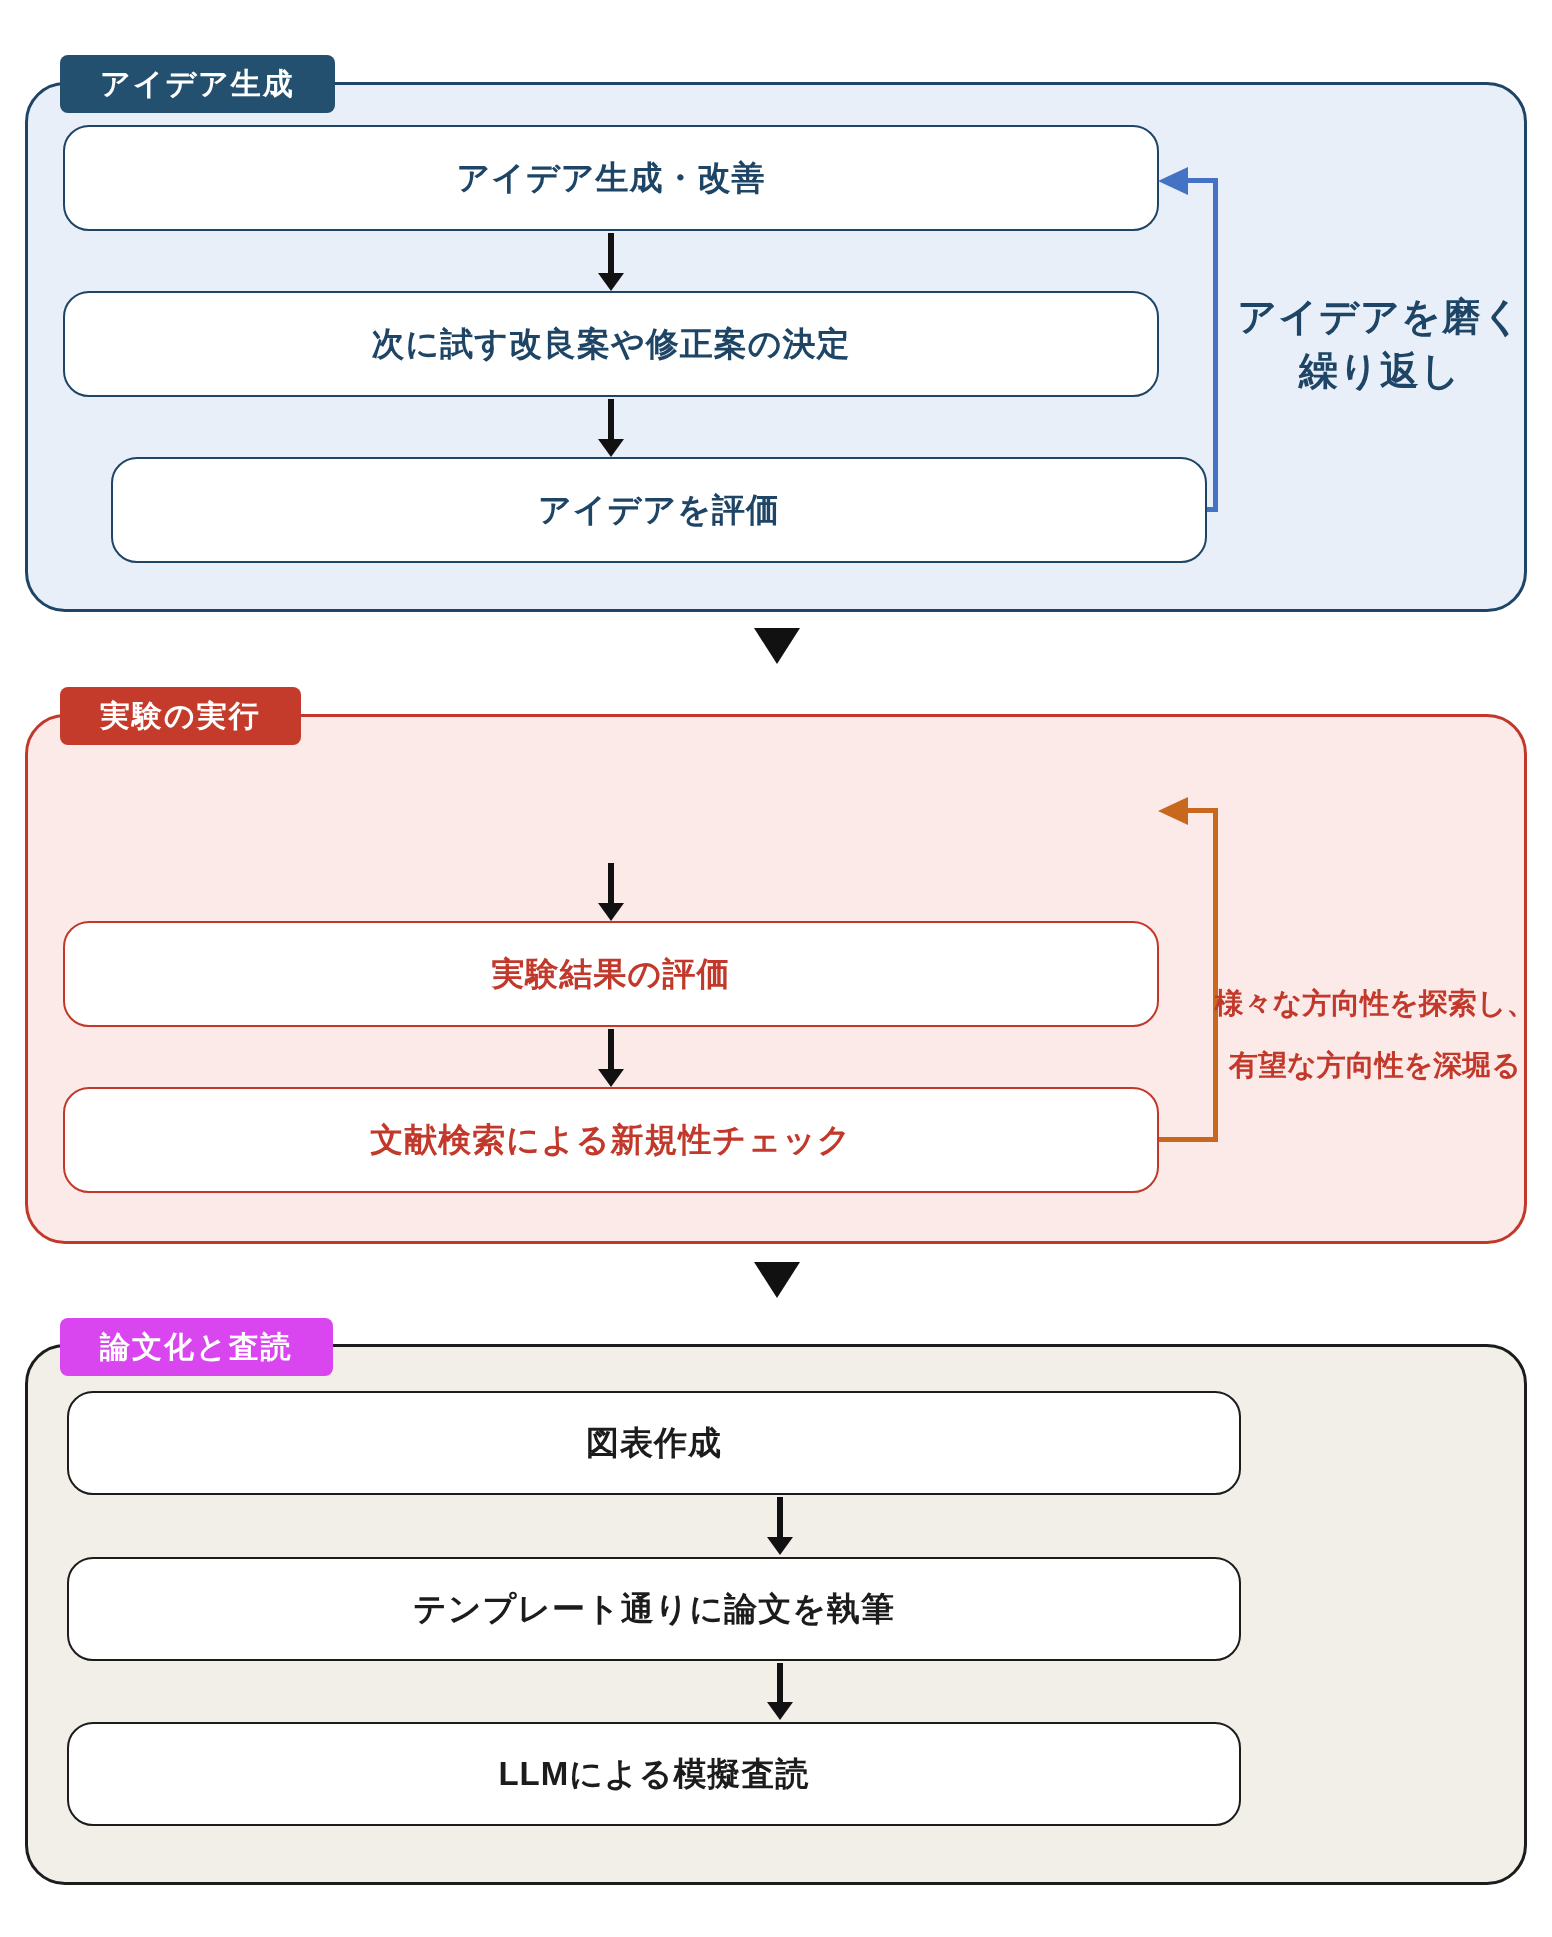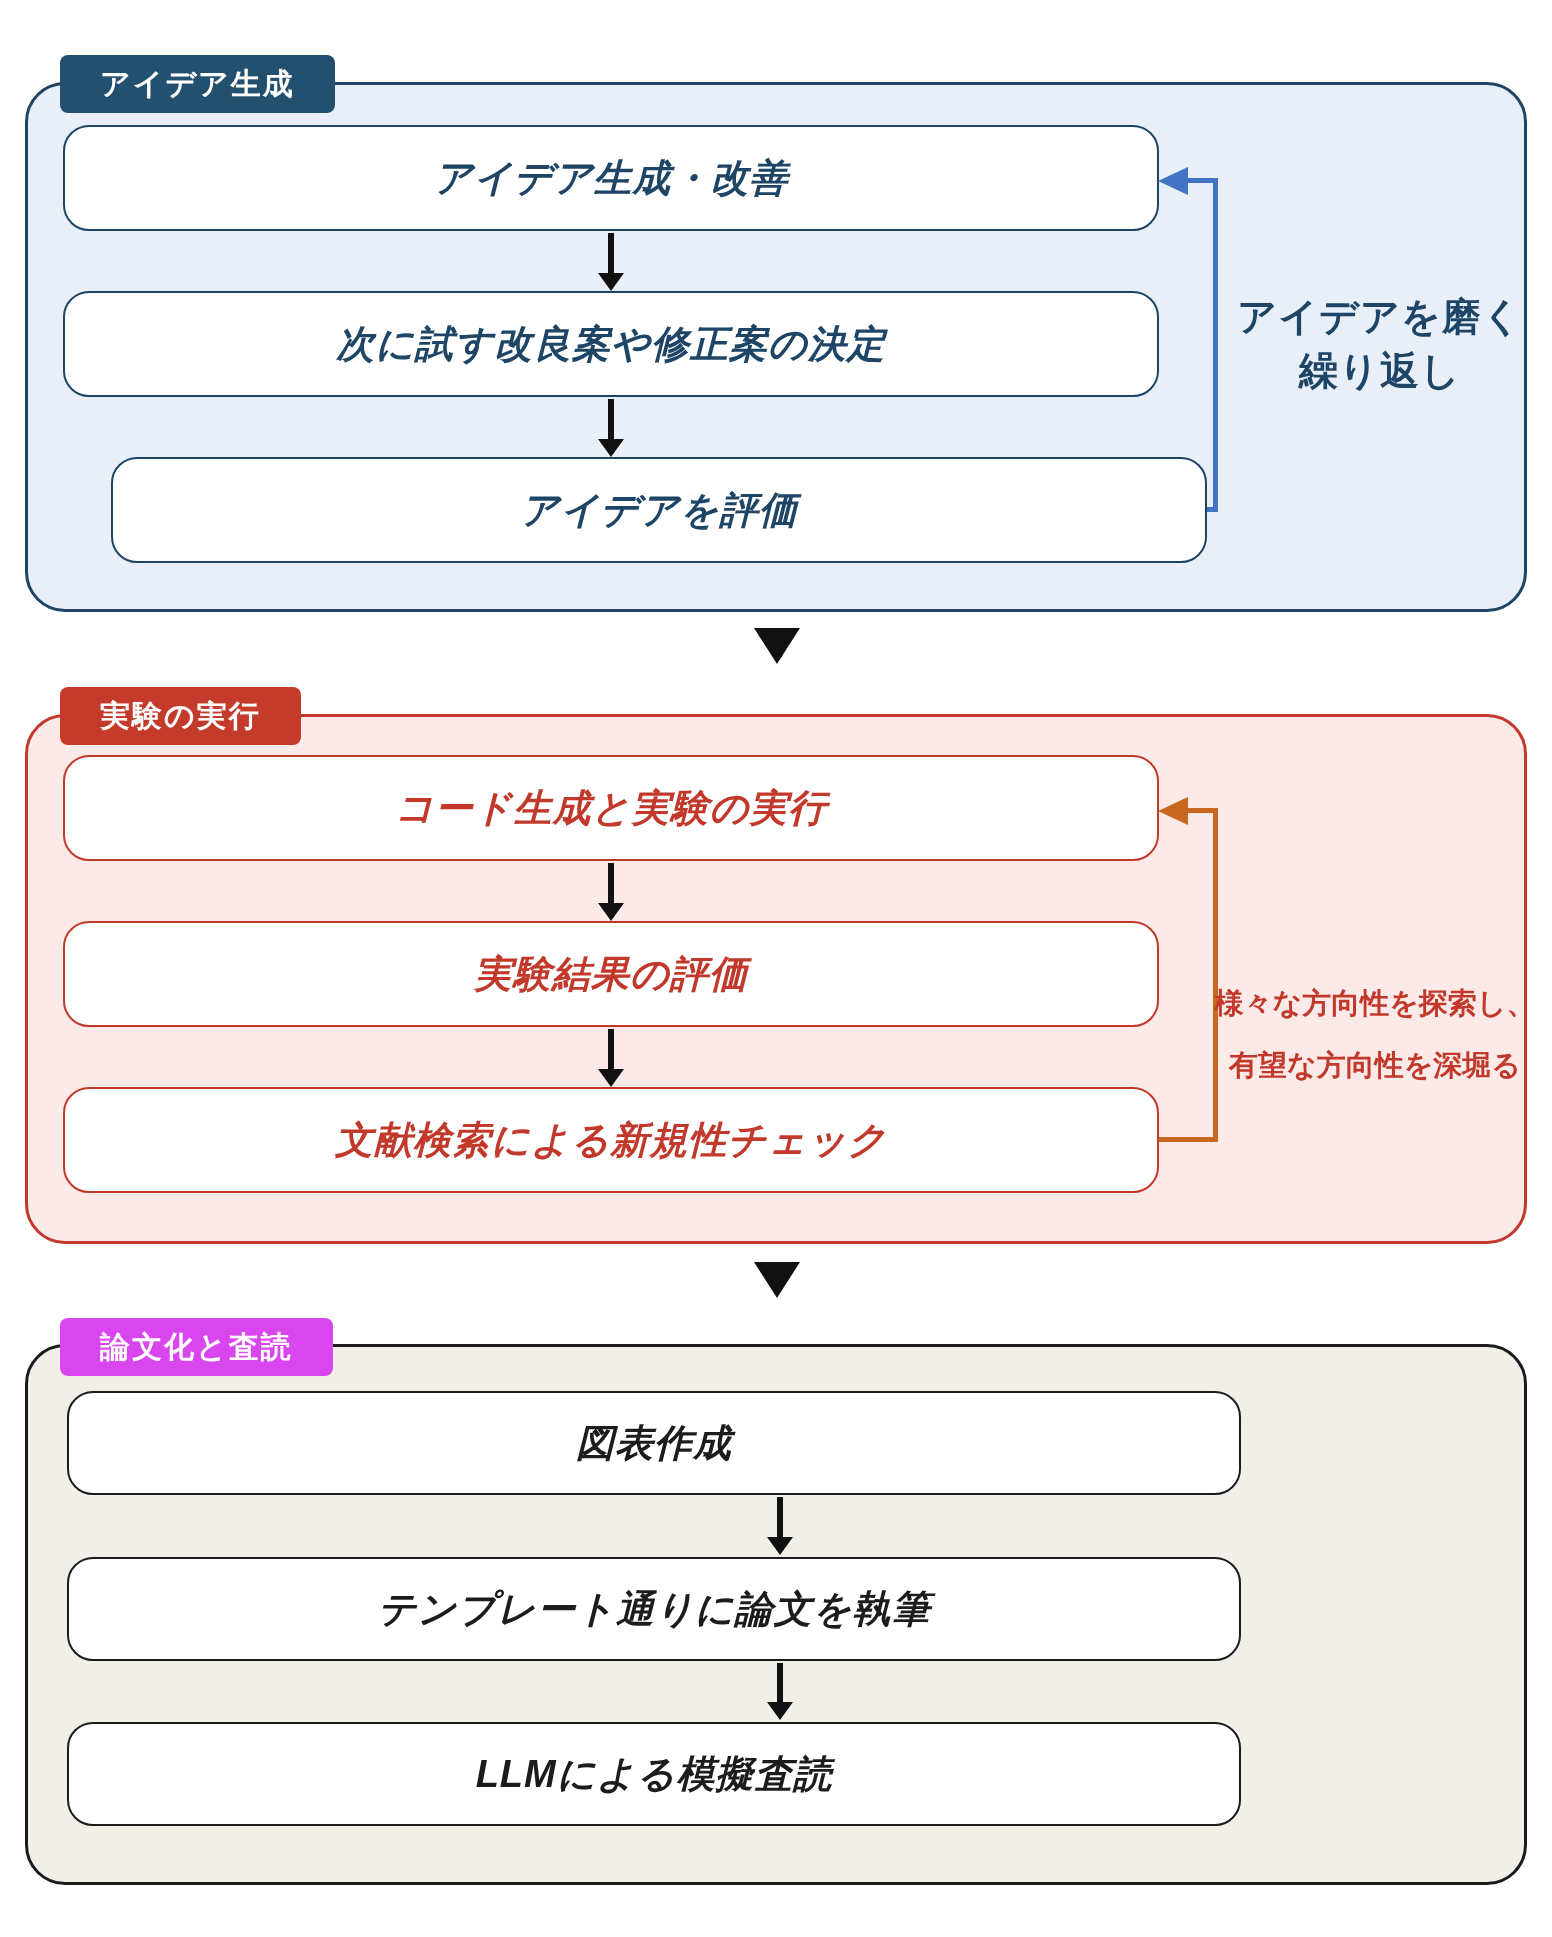--- a/index.html
+++ b/index.html
@@ -13,21 +13,21 @@
 
   .badge{position:absolute;left:60px;height:58px;line-height:58px;padding:0 40px;
          border-radius:8px;color:#ffffff;font-size:30px;font-weight:bold;z-index:3;
          letter-spacing:2px;}
   .badge.idea{top:55px;background:#24506F;}
   .badge.exp{top:687px;background:#C43B2C;}
   .badge.paper{top:1318px;background:#d946ef;}
 
   .node{position:absolute;left:63px;width:1096px;height:106px;border-radius:26px;
         background:#ffffff;display:flex;align-items:center;justify-content:center;
-        font-size:38px;font-weight:bold;box-sizing:border-box;z-index:2;letter-spacing:1px;font-style:italic;}
+        font-size:33px;font-weight:bold;box-sizing:border-box;z-index:2;letter-spacing:1px;}
   .node.idea{border:2.5px solid #1E4566;color:#1E4566;}
   .node.exp{border:2.5px solid #C2392B;color:#C2392B;}
   .node.paper{left:67px;width:1174px;height:104px;border:2.5px solid #1C1C1C;color:#1C1C1C;}
 
   
   .varrow{position:absolute;width:26px;z-index:2;}
   .varrow .shaft{position:absolute;left:10px;top:0;width:6px;height:calc(100% - 18px);background:#111111;}
   .varrow .head{position:absolute;left:0;bottom:0;width:26px;height:18px;background:#111111;
                 clip-path:polygon(0 0,100% 0,50% 100%);}
 
@@ -78,21 +78,20 @@
   <div class="loop-label idea">
     <div>アイデアを磨く</div>
     <div>繰り返し</div>
   </div>
 
   <div class="divider d1"></div>
 
   <div class="panel exp"></div>
   <div class="badge exp">実験の実行</div>
 
-  <div class="node exp" style="top:755px;">コード生成と実験の実行</div>
   <div class="varrow" style="left:598px;top:863px;height:58px;">
     <div class="shaft"></div>
     <div class="head"></div>
   </div>
   <div class="node exp" style="top:921px;">実験結果の評価</div>
   <div class="varrow" style="left:598px;top:1029px;height:58px;">
     <div class="shaft"></div>
     <div class="head"></div>
   </div>
   <div class="node exp" style="top:1087px;">文献検索による新規性チェック</div>

